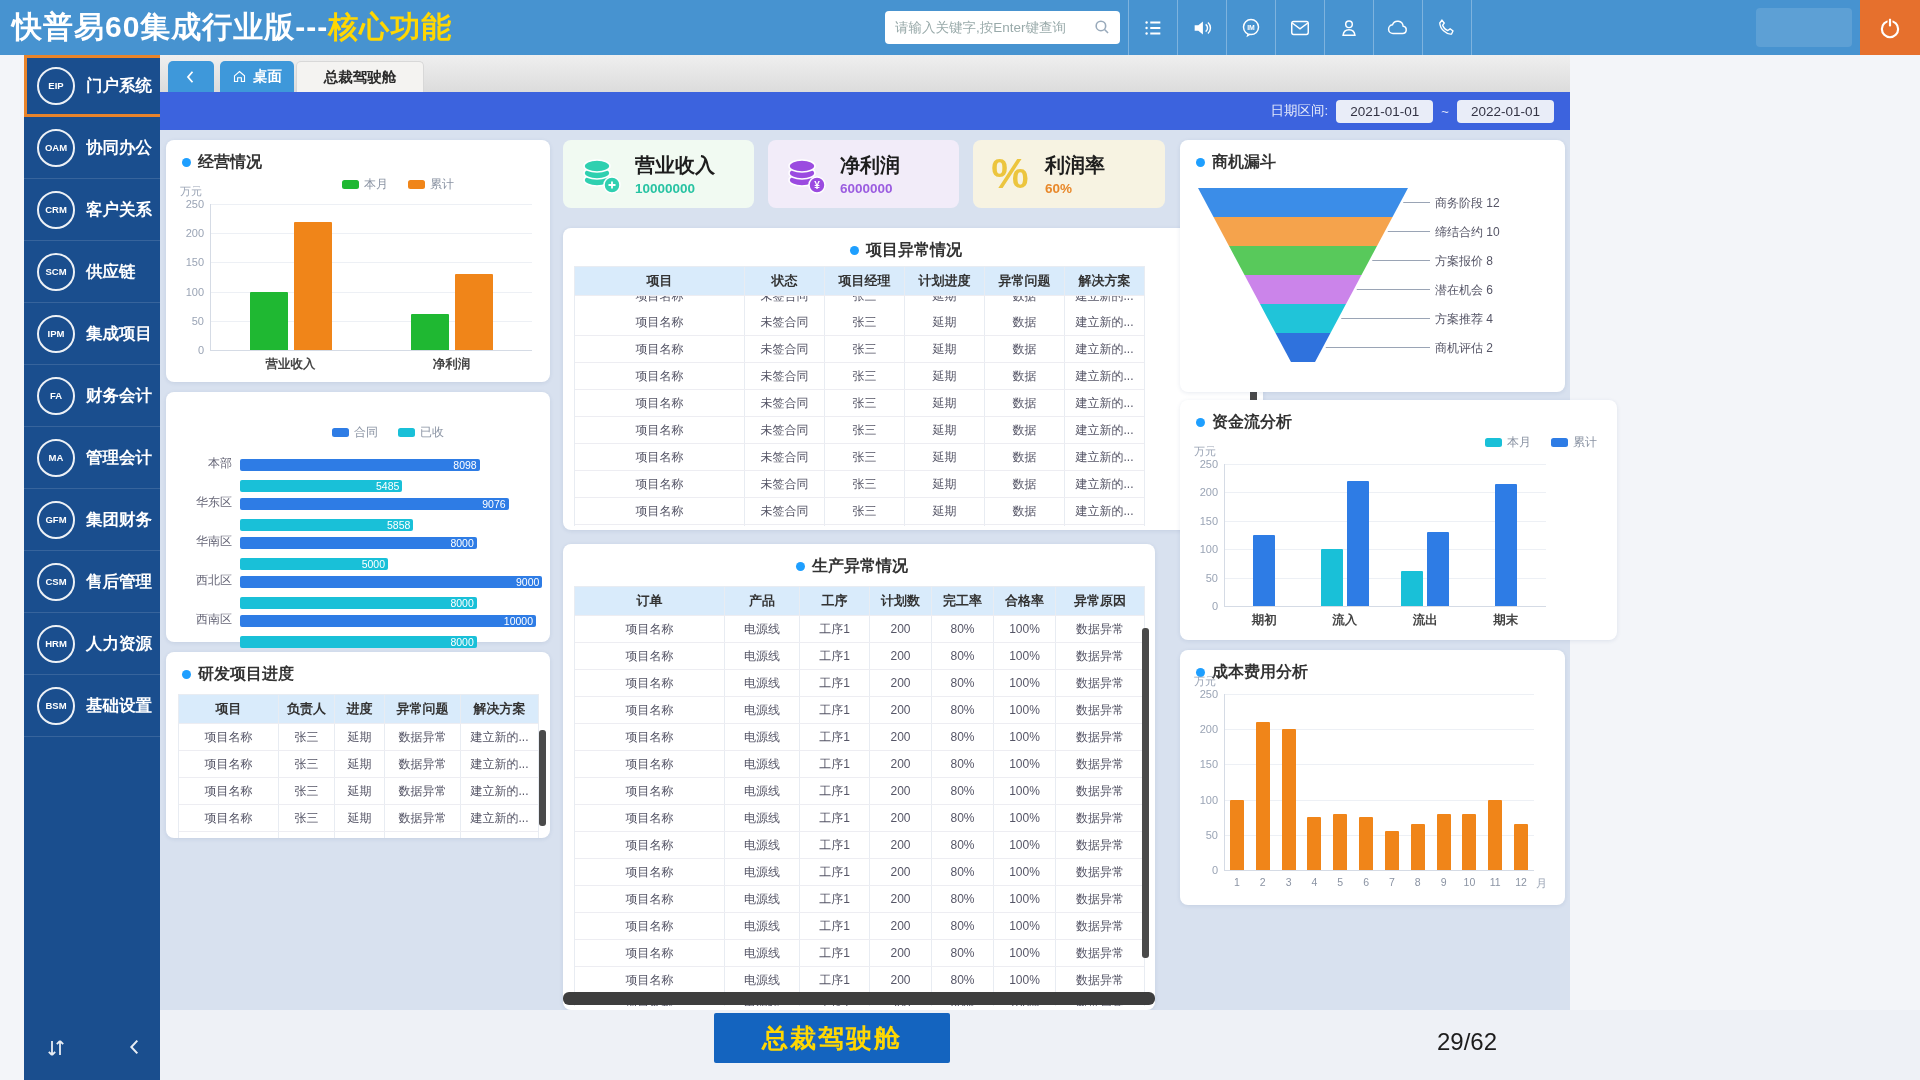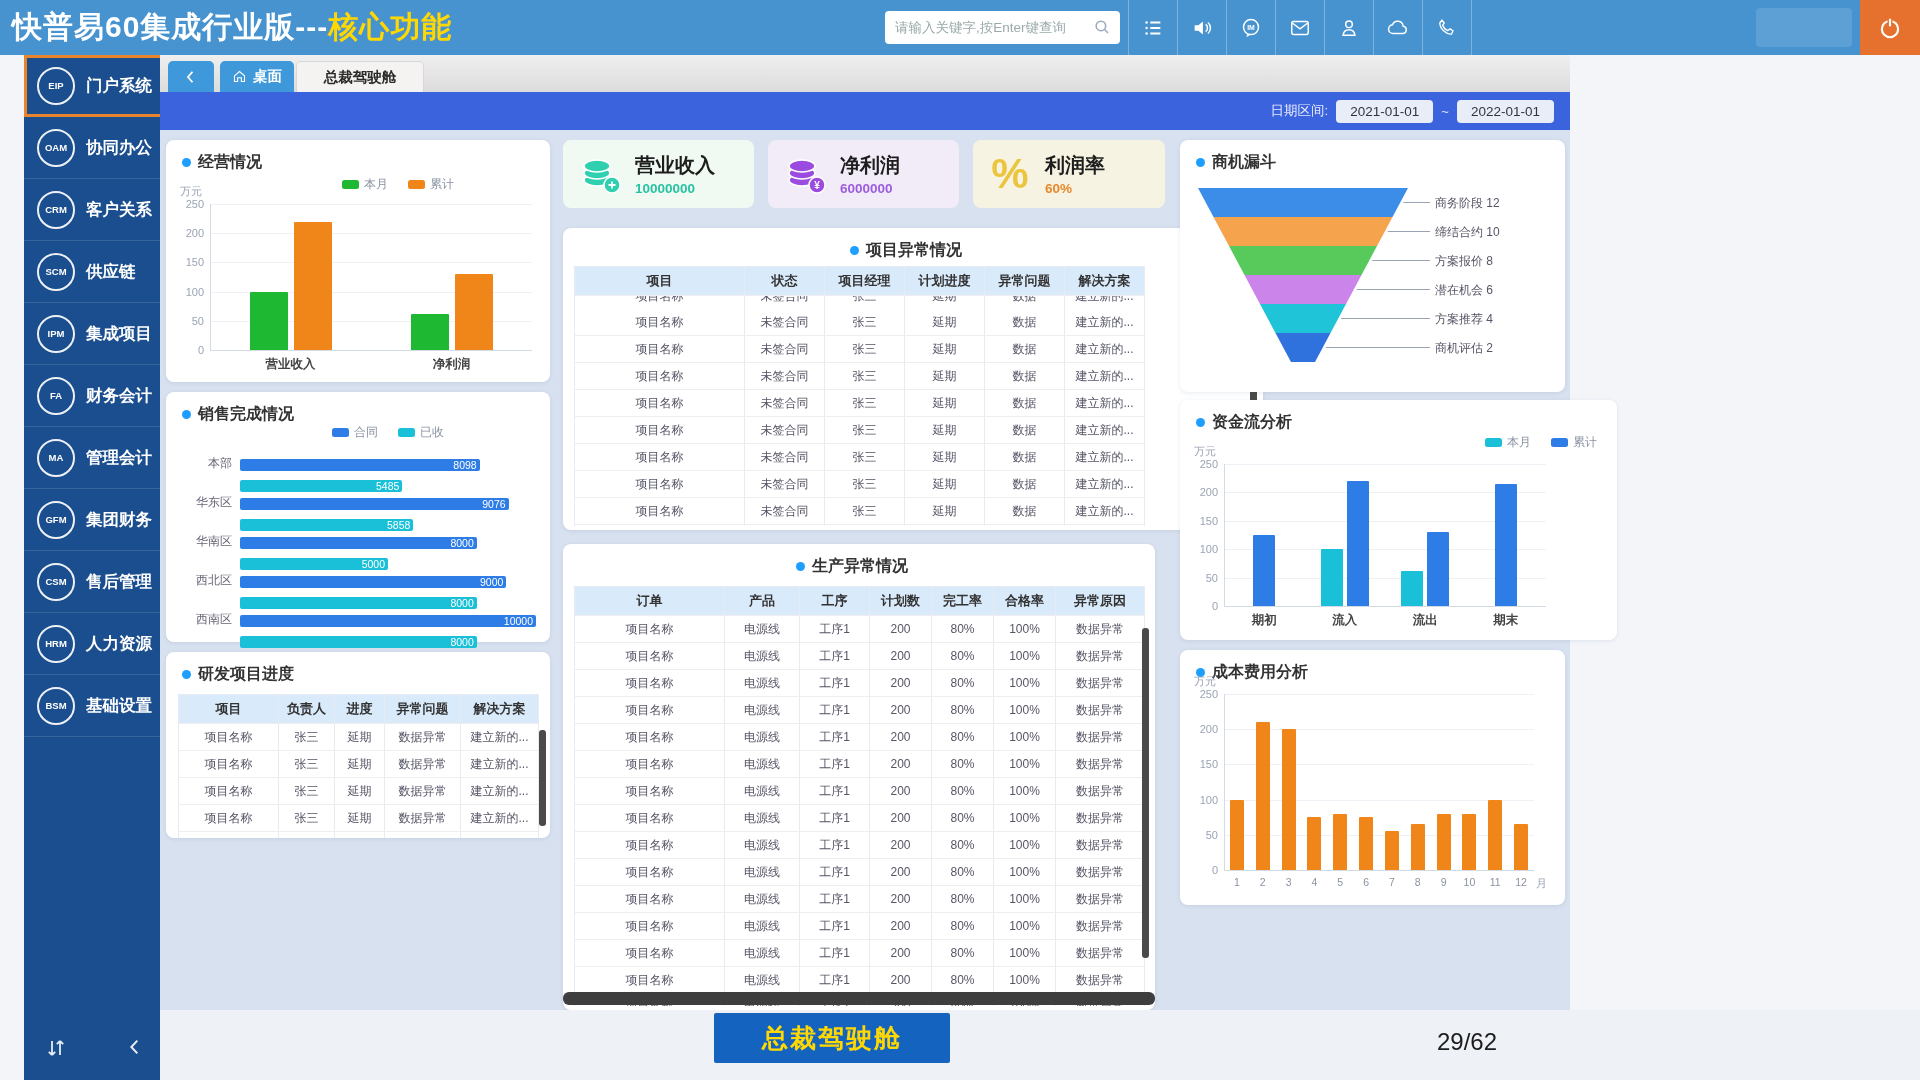--- a/index.html
+++ b/index.html
@@ -294,24 +294,20 @@
         <div class="cat-label" style="left: 34px; top: 160px; width: 161px;">营业收入</div>
         <div class="vbar" style="left: 73.5px; top: 95.6px; width: 38px; height: 58.4px; background: rgb(31, 184, 50);"></div>
         <div class="vbar" style="left: 117.5px; top: 25.52px; width: 38px; height: 128.48px; background: rgb(240, 133, 25);"></div>
         <div class="cat-label" style="left: 195px; top: 160px; width: 161px;">净利润</div>
         <div class="vbar" style="left: 234.5px; top: 117.792px; width: 38px; height: 36.208px; background: rgb(31, 184, 50);"></div>
         <div class="vbar" style="left: 278.5px; top: 78.08px; width: 38px; height: 75.92px; background: rgb(240, 133, 25);"></div>
       </div>
   </div>
 
   <div class="panel" style="left:166px;top:392px;width:384px;height:250px;">
-    <div class="panel-title">
-        <span class="pdot"></span>
-        <span>销售完成情况</span>
-      </div>
     <div class="legend-row" id="legend-sales" style="top:32px;left:0;right:0;justify-content:center;padding-left:60px;">
         <div class="legend-item">
           <div class="legend-chip" style="background: rgb(46, 124, 229);"></div>
           <span>合同</span>
         </div>
         <div class="legend-item">
           <div class="legend-chip" style="background: rgb(25, 192, 216);"></div>
           <span>已收</span>
         </div>
       </div>
@@ -345,21 +341,21 @@
               <span>8000</span>
             </div>
             <div class="hbar" style="width: 50%; background: rgb(25, 192, 216);">
               <span>5000</span>
             </div>
           </div>
         </div>
         <div class="hrow">
           <div class="hrow-label">西北区</div>
           <div class="hbars">
-            <div class="hbar" style="width: 90%; background: rgb(46, 124, 229);">
+            <div class="hbar" style="width: 90%; background: rgb(46, 124, 229); padding-left: 36px;">
               <span>9000</span>
             </div>
             <div class="hbar" style="width: 80%; background: rgb(25, 192, 216);">
               <span>8000</span>
             </div>
           </div>
         </div>
         <div class="hrow">
           <div class="hrow-label">西南区</div>
           <div class="hbars">

